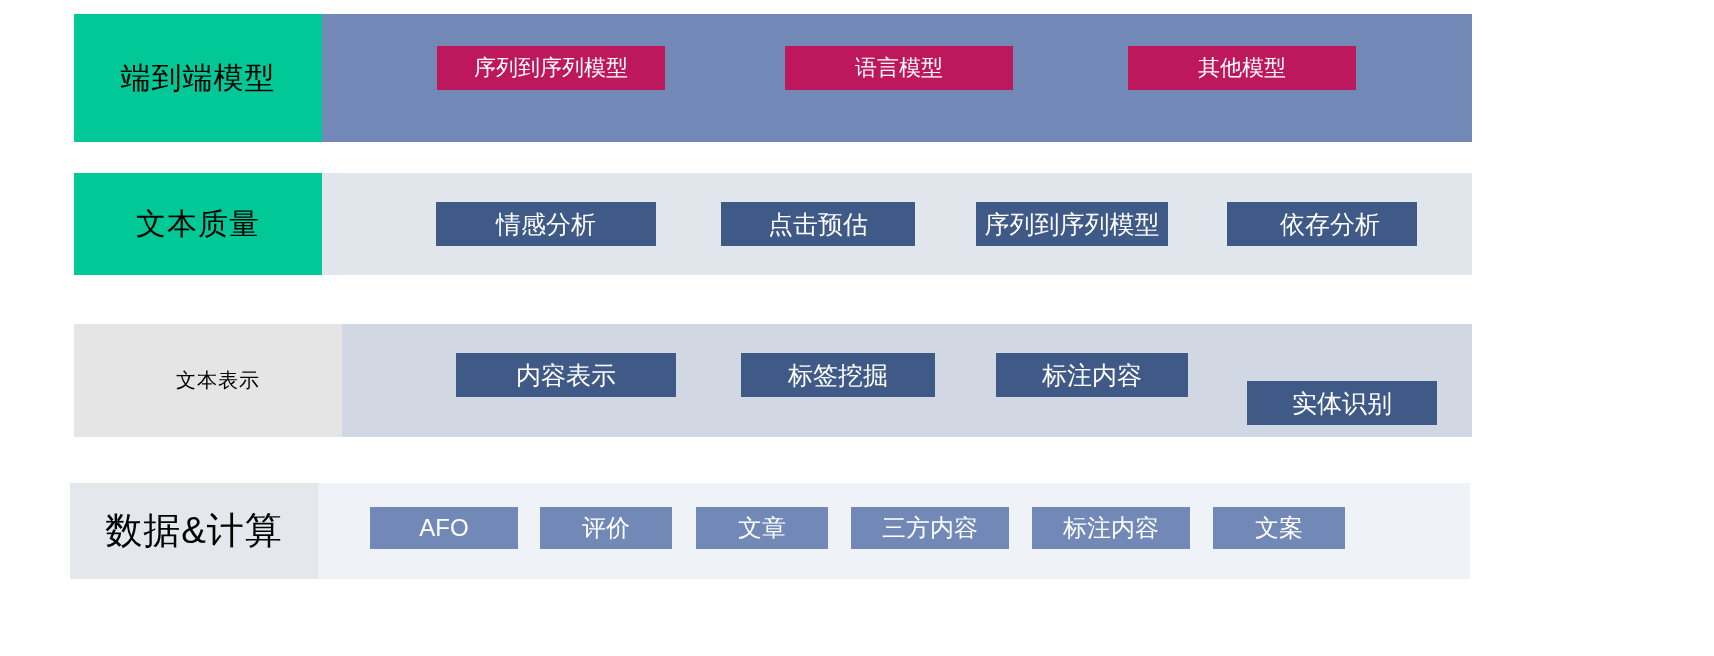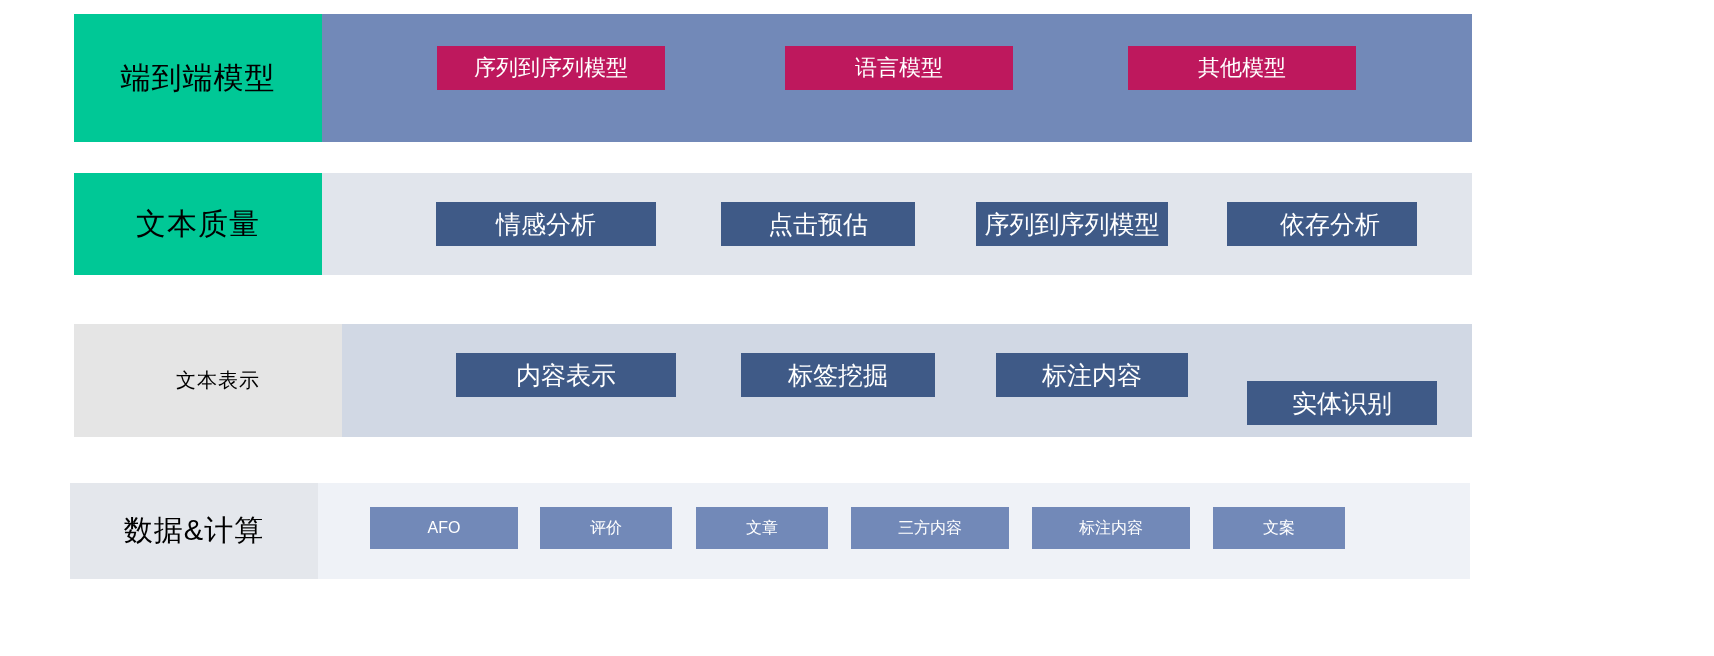--- a/index.html
+++ b/index.html
@@ -93,27 +93,27 @@
     height: 44px;
     font-size: 25px;
     top: 29px;
   }
 
   
   #layer-3 { left: 70px; top: 483px; width: 1400px; height: 96px; }
   #layer-3 .layer-label {
     width: 248px;
     background: #E4E7EC;
-    font-size: 29px;
+    font-size: 37px;
   }
   #layer-3 .layer-body { background: #EFF2F7; }
   #layer-3 .node {
     background: #7289B8;
     height: 42px;
-    font-size: 16px;
+    font-size: 24px;
     top: 24px;
   }
 </style>
 </head>
 <body>
 
 <div id="stack">
 
   <div class="layer" id="layer-0">
     <div class="layer-label">端到端模型</div>

